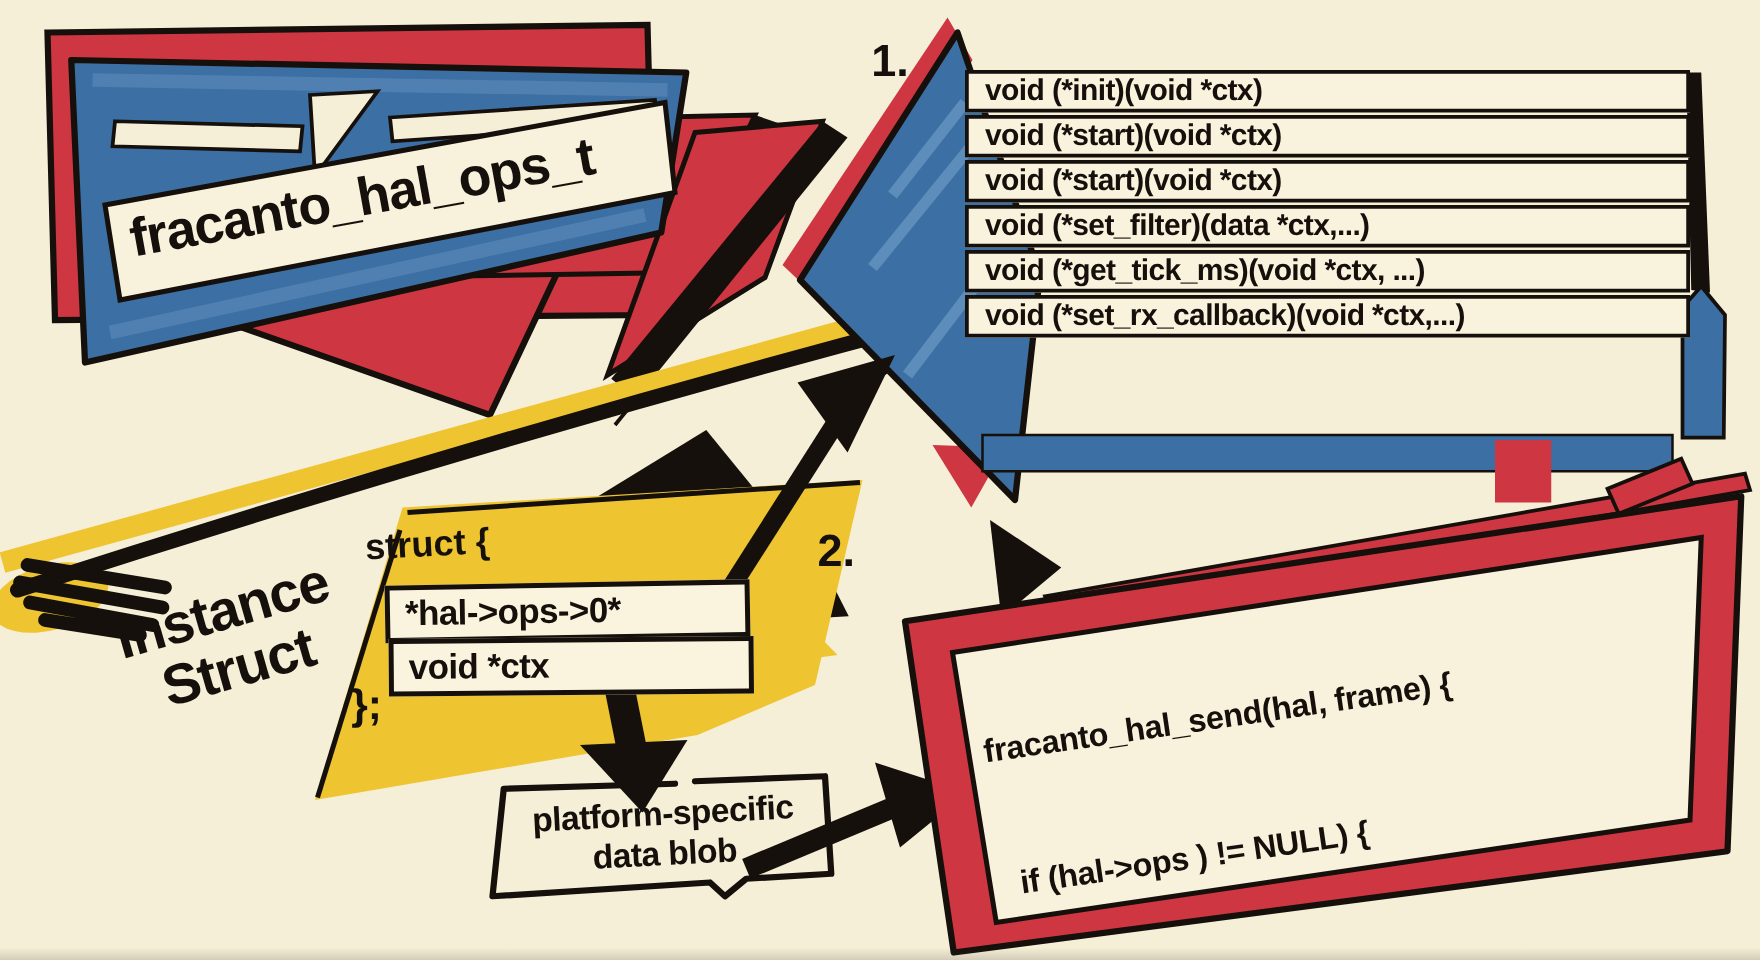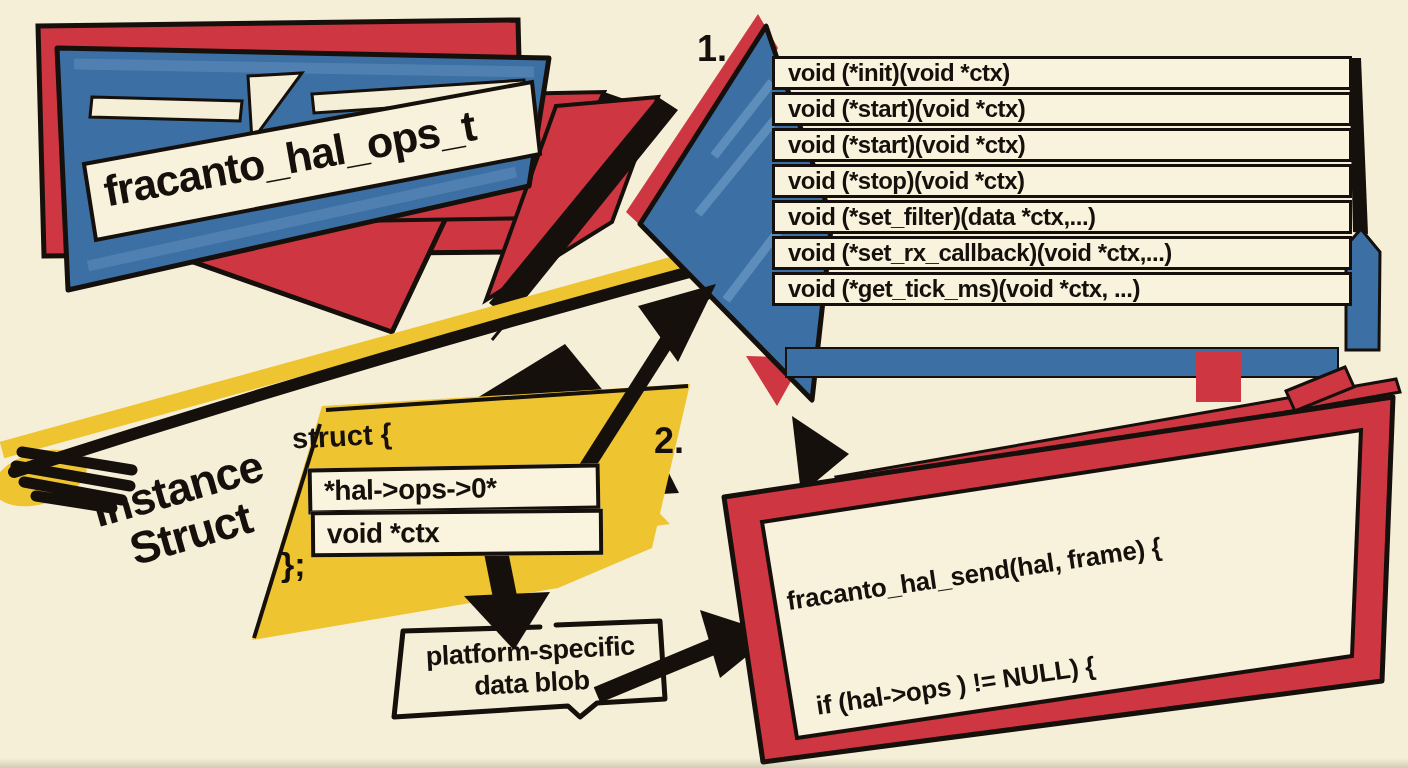--- a/index.html
+++ b/index.html
@@ -105,24 +105,23 @@
     <polygon points="762,522 1361,430 1352,656 797,738" fill="#f8f1dc" stroke="#15100b" stroke-width="4"></polygon>
   </svg>
 
   <div class="txt banner-title">fracanto_hal_ops_t</div>
 
   <div class="txt label-1">1.</div>
   <div class="fn-rows">
     <div class="fn-row">void (*init)(void *ctx)</div>
     <div class="fn-row">void (*start)(void *ctx)</div>
     <div class="fn-row">void (*start)(void *ctx)</div>
-    <div class="fn-row">void (*stop)(void *ctx)</div>
     <div class="fn-row">void (*set_filter)(data *ctx,...)</div>
+    <div class="fn-row">void (*get_tick_ms)(void *ctx, ...)</div>
     <div class="fn-row">void (*set_rx_callback)(void *ctx,...)</div>
-    <div class="fn-row">void (*get_tick_ms)(void *ctx, ...)</div>
   </div>
 
   <div class="txt instance">
     <div>Instance</div>
     <div>Struct</div>
   </div>
 
   <div class="txt struct-open">struct {</div>
   <div class="sfield sfield1">*hal-&gt;ops-&gt;0*</div>
   <div class="sfield sfield2">void *ctx</div>

